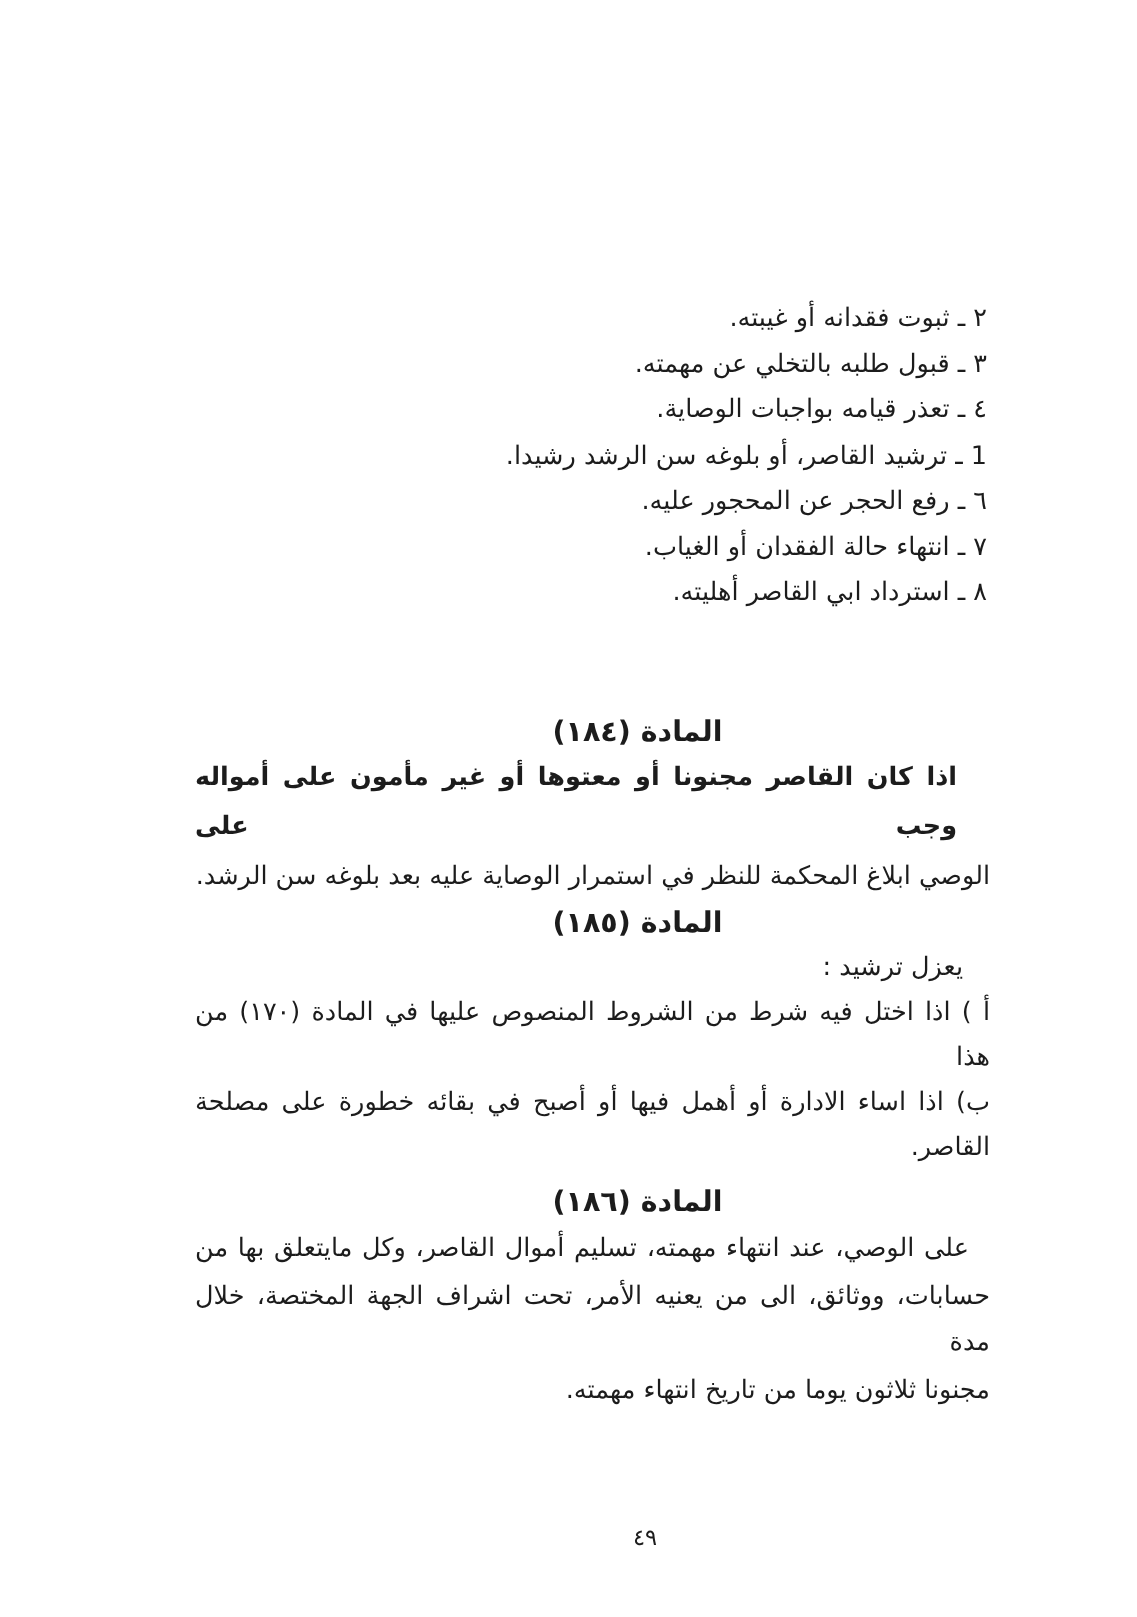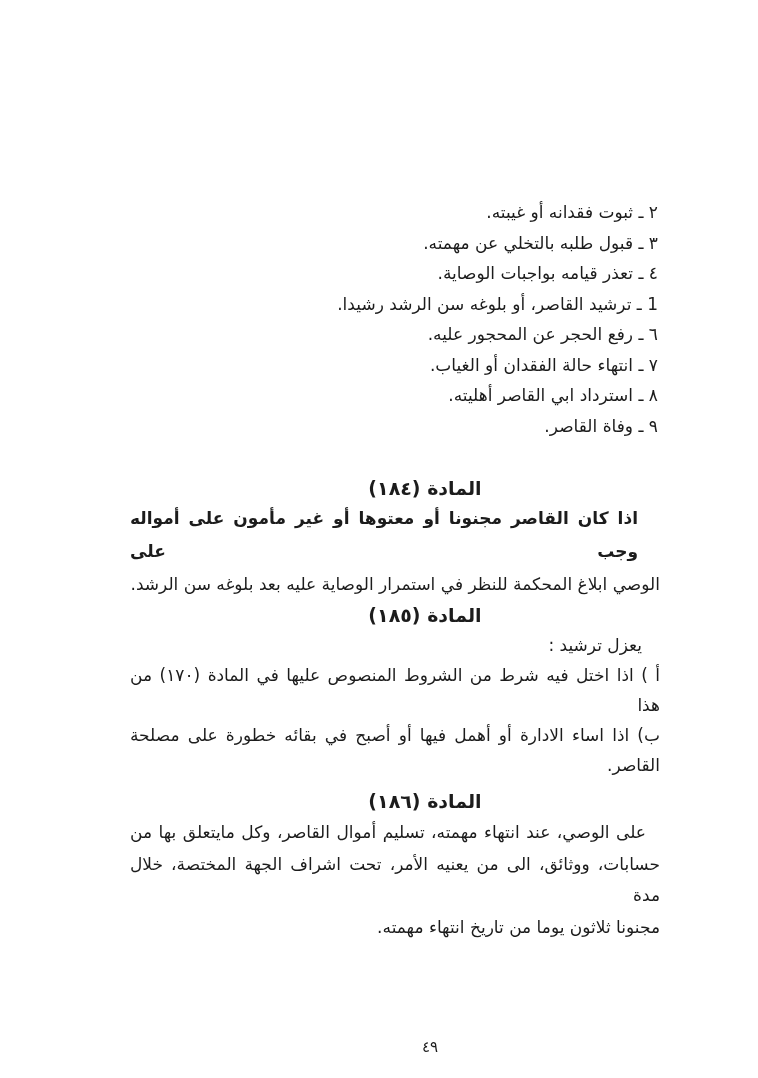--- a/index.html
+++ b/index.html
@@ -62,37 +62,35 @@
   .p186 .line:last-child { text-align-last: right; }
 
   .page-num {
     position: absolute;
     top: 1016px;
     left: 400px;
     width: 60px;
     text-align: center;
     font-size: 15px;
     letter-spacing: 4px;
-    margin-top: 22px;
   }
 </style>
 </head>
 <body>
 
 <div class="page">
 
   <div class="list-block">
       <div class="line list-line">٢ ـ ثبوت فقدانه أو غيبته.</div>
       <div class="line list-line">٣ ـ قبول طلبه بالتخلي عن مهمته.</div>
       <div class="line list-line">٤ ـ تعذر قيامه بواجبات الوصاية.</div>
       <div class="line list-line">1 ـ ترشيد القاصر، أو بلوغه سن الرشد رشيدا.</div>
       <div class="line list-line">٦ ـ رفع الحجر عن المحجور عليه.</div>
       <div class="line list-line">٧ ـ انتهاء حالة الفقدان أو الغياب.</div>
       <div class="line list-line">٨ ـ استرداد ابي القاصر أهليته.</div>
-      <div class="line list-line">٩ ـ وفاة القاصر.</div>
     </div>
 
   <div class="art-title t184">المادة (١٨٤)</div>
 
   <div class="para p184">
       <div class="line">اذا كان القاصر مجنونا أو معتوها أو غير مأمون على أمواله  وجب على</div>
       <div class="line">الوصي ابلاغ المحكمة للنظر في استمرار الوصاية عليه بعد  بلوغه سن الرشد.</div>
     </div>
 
   <div class="art-title t185">المادة (١٨٥)</div>

